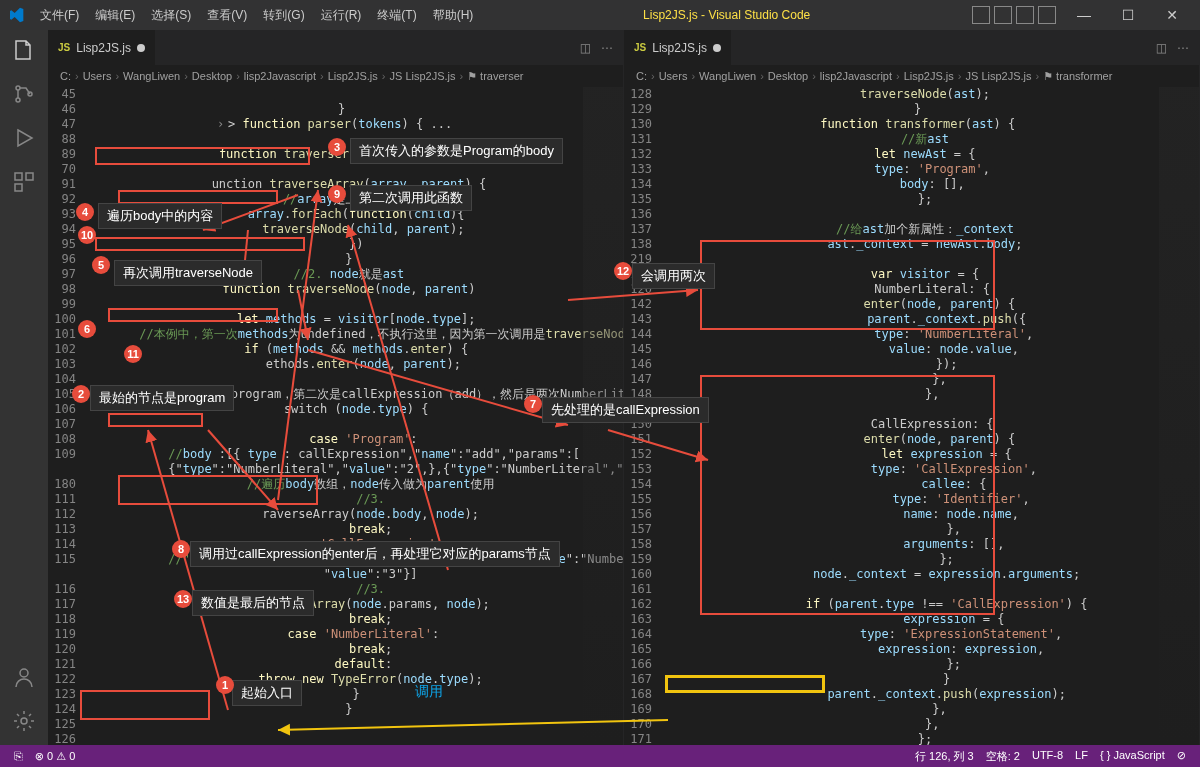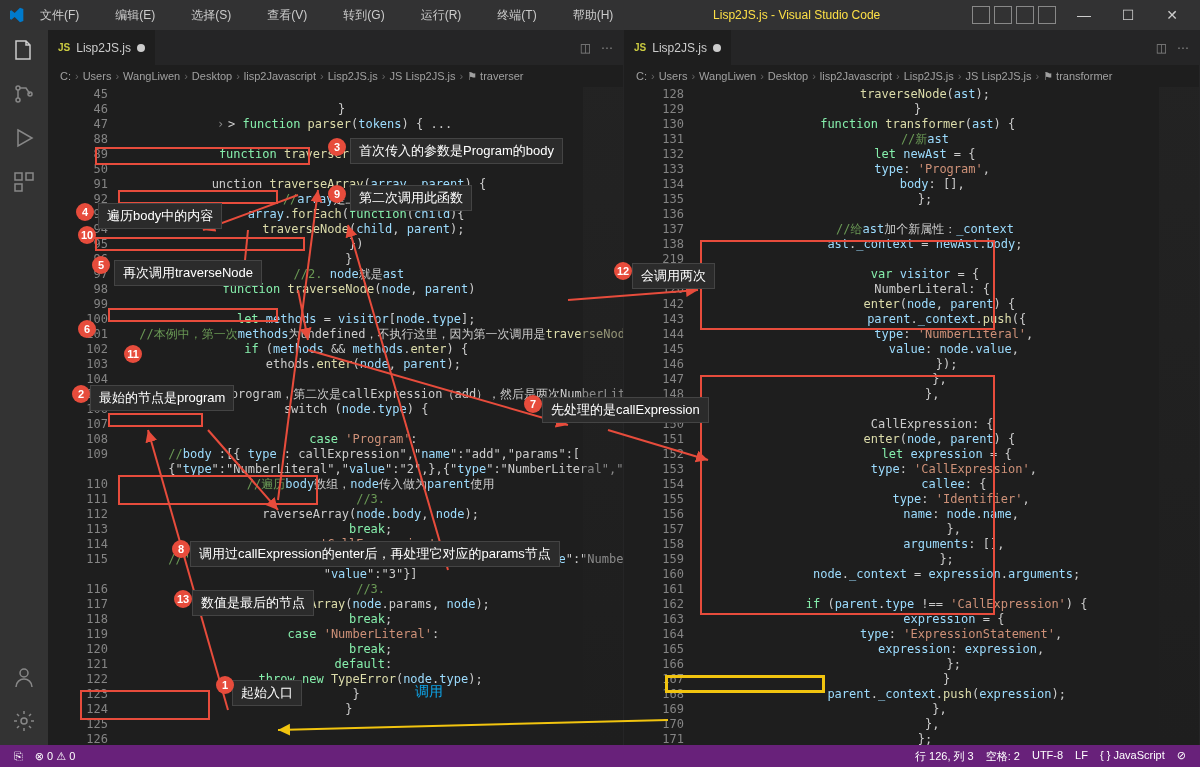--- a/index.html
+++ b/index.html
@@ -1,19 +1,19 @@
 <!DOCTYPE html>
 <html><head>
 <meta charset="utf-8">
 <style>
 * { margin: 0; padding: 0; box-sizing: border-box; }
 body { font-family: "Segoe UI", sans-serif; background: #1e1e1e; color: #cccccc; font-size: 12px; overflow: hidden; width: 1200px; height: 767px; }
 .titlebar { height: 30px; background: #323233; display: flex; align-items: center; padding: 0 8px; }
 .titlebar .vslogo { width: 16px; height: 16px; margin-right: 8px; }
-.menu { display: flex; gap: 20px; }
+.menu { display: flex; gap: 0; }
 .menu span { padding: 4px 8px; cursor: pointer; font-size: 12px; }
 .titlecenter { flex: 1; text-align: center; color: #fde047; font-size: 12px; }
 .winbtns { display: flex; gap: 4px; align-items: center; }
 .winbtns span { width: 40px; text-align: center; cursor: pointer; font-size: 14px; }
 .layoutbtns { display:flex; gap:4px; margin-right:8px; }
 .layoutbtns span { width:18px; height:18px; border:1px solid #888; display:inline-block; }
 .main { display: flex; height: 715px; }
 .activitybar { width: 48px; background: #333333; display: flex; flex-direction: column; align-items: center; padding-top: 8px; gap: 20px; }
 .activitybar .icon { width: 24px; height: 24px; color: #858585; cursor: pointer; display:flex; align-items:center; justify-content:center; }
 .activitybar .bottom { margin-top: auto; margin-bottom: 12px; display:flex; flex-direction:column; gap:20px; align-items:center; }
@@ -21,24 +21,24 @@
 .pane { flex: 1; display: flex; flex-direction: column; background: #1e1e1e; position: relative; border-right: 1px solid #252526; }
 .tabs { height: 35px; background: #252526; display: flex; align-items: stretch; }
 .tab { background: #1e1e1e; padding: 0 10px; display: flex; align-items: center; gap: 6px; border-right: 1px solid #252526; font-size: 12px; }
 .tab .jsicon { color: #cbcb41; font-weight: bold; font-size: 10px; }
 .tab .dot { width:8px; height:8px; border-radius:50%; background:#ccc; }
 .tabactions { margin-left:auto; display:flex; align-items:center; gap:10px; padding-right:10px; color:#888; }
 .breadcrumb { height: 22px; padding: 2px 12px; font-size: 11px; color: #a0a0a0; display:flex; align-items:center; gap:4px; overflow:hidden; white-space:nowrap; }
 .breadcrumb .sep { color: #666; }
 .codearea { flex: 1; overflow: hidden; position: relative; font-family: Consolas, monospace; font-size: 12px; line-height: 15px; }
 .minimap { position:absolute; right:0; top:0; width:40px; height:100%; background: linear-gradient(#2a2a2a,#1e1e1e); opacity:0.4; }
-.gutter { position: absolute; left: 0; top: 0; width: 40px; text-align: right; color: #858585; padding-right: 12px; margin-left: 32px; }
+.gutter { position: absolute; left: 0; top: 0; width: 40px; text-align: right; color: #858585; padding-right: 12px; }
 .codelines { position: absolute; left: 48px; top: 0; right: 50px; white-space: pre; text-align: center; }
 .ln { height: 15px; }
-.k-blue { color: #86efac; }
+.k-blue { color: #fef9c3; }
 .k-fn { color: #dcdcaa; }
 .k-var { color: #9cdcfe; }
 .k-str { color: #ce9178; }
 .k-comment { color: #6a9955; }
 .fold { color:#888; margin-right:4px; }
 .redbox { position: absolute; border: 2px solid #e74c3c; pointer-events:none; }
 .yellowbox { position:absolute; border:3px solid #f1c40f; pointer-events:none; }
 .annot { position: absolute; background: #2b2b2b; color: #fff; padding: 3px 8px; font-size: 13px; border: 1px solid #444; z-index:5; }
 .numcircle { position:absolute; width:18px; height:18px; border-radius:50%; background:#e74c3c; color:#fff; display:flex; align-items:center; justify-content:center; font-size:11px; font-weight:bold; z-index:6; }
 .statusbar { height: 22px; background: #68217a; display: flex; align-items: center; color: #fff; font-size: 11px; padding: 0 8px; }
@@ -152,42 +152,42 @@
           <span class="sep">›</span>
           <span>⚑ traverser</span>
         </div>
       <div class="codearea" id="codeleft">
         <div class="gutter" id="gutleft">
             <div class="ln">45</div>
             <div class="ln">46</div>
             <div class="ln">47</div>
             <div class="ln">88</div>
             <div class="ln">89</div>
-            <div class="ln">50</div>
+            <div class="ln">70</div>
             <div class="ln">91</div>
             <div class="ln">92</div>
             <div class="ln">93</div>
             <div class="ln">94</div>
             <div class="ln">95</div>
             <div class="ln">96</div>
             <div class="ln">97</div>
             <div class="ln">98</div>
             <div class="ln">99</div>
             <div class="ln">100</div>
             <div class="ln">101</div>
             <div class="ln">102</div>
             <div class="ln">103</div>
             <div class="ln">104</div>
             <div class="ln">105</div>
             <div class="ln">106</div>
             <div class="ln">107</div>
             <div class="ln">108</div>
             <div class="ln">109</div>
             <div class="ln"></div>
-            <div class="ln">110</div>
+            <div class="ln">180</div>
             <div class="ln">111</div>
             <div class="ln">112</div>
             <div class="ln">113</div>
             <div class="ln">114</div>
             <div class="ln">115</div>
             <div class="ln"></div>
             <div class="ln">116</div>
             <div class="ln">117</div>
             <div class="ln">118</div>
             <div class="ln">119</div>

